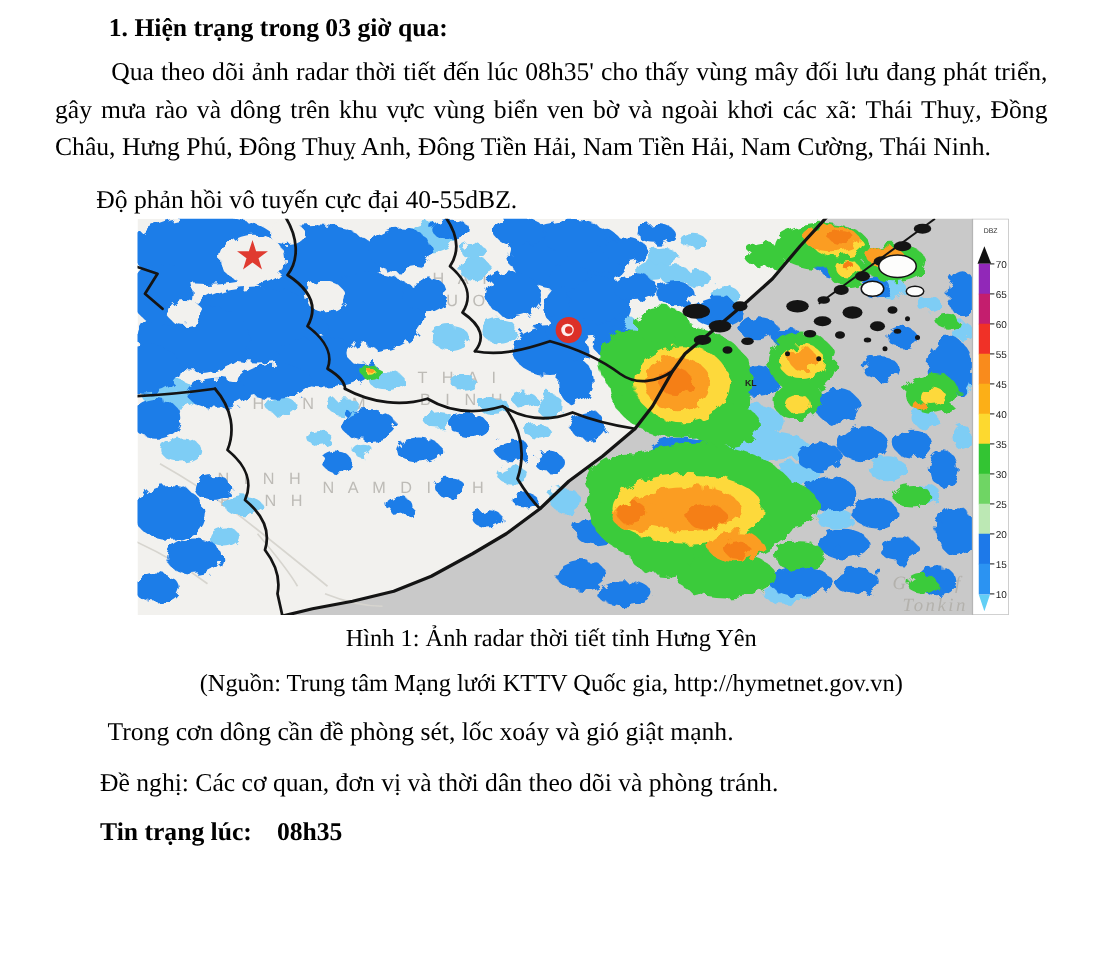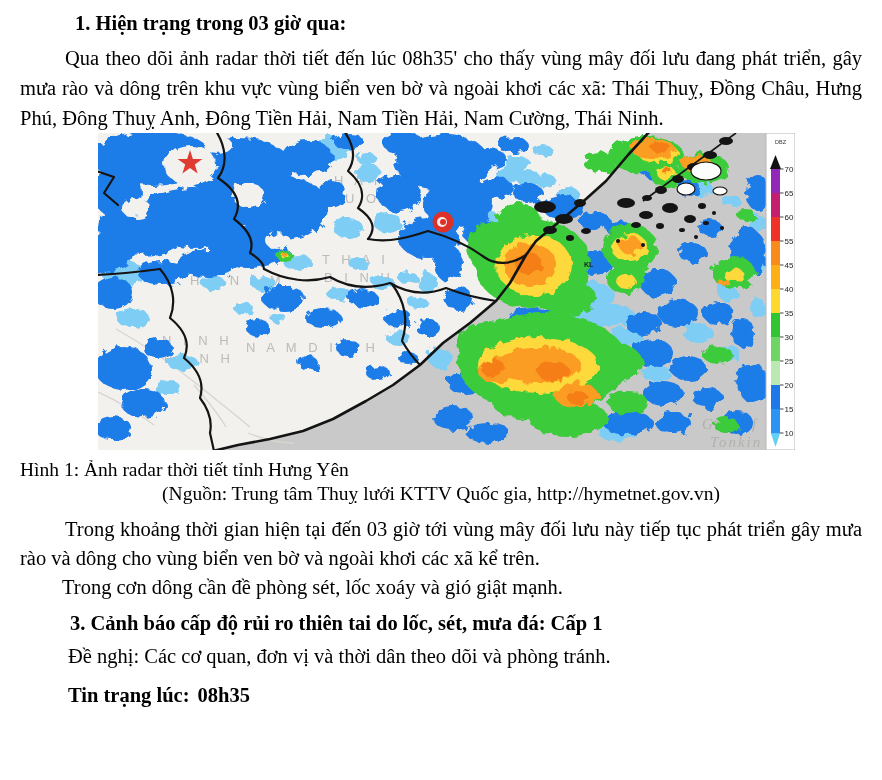--- a/index.html
+++ b/index.html
@@ -1,49 +1,50 @@
 <!DOCTYPE html>
 <html><head>
 <meta charset="utf-8">
 <style>
   html,body{margin:0;padding:0}
   body{width:882px;height:780px;background:#ffffff;color:#000;
        font-family:"Liberation Serif",serif;overflow:hidden}
-  .page{padding:0 20px}
-  p{margin:0}
+  .page{padding:0 32px}
+  p{margin:12px}
   .h{font-weight:bold;font-size:20.5px;line-height:27px}
   .h1{margin:10px 0 0 55px}
   .h2{margin:13px 0 0 55px}
   .h3{margin:8px 0 0 50px}
   .body{font-size:20.5px;line-height:30px}
   .p1{margin-top:6px;text-indent:45px;text-align:justify}
   .p2{margin:2px 0 0 45px}
   .p3{margin-top:9px;text-indent:45px;text-align:justify;line-height:29px}
   .p4{text-indent:42px;line-height:29px}
   .adv{margin:5px 0 0 48px;line-height:29px}
   .adv b{font-weight:normal}
   .iss{margin:11px 0 0 48px}
-  .iss .time{margin-left:8px}
-  .cap{margin-top:8px;font-size:19.5px;line-height:24px}
+  .iss .time{margin-left:20px}
+  .cap{margin-top:8px;text-align:center;font-size:19.5px;line-height:24px}
   .src{text-align:center;font-size:19.5px;line-height:24px}
   figure{margin:0 0 0 78px;padding:0;width:697px;height:317px}
   svg{display:block}
   .maplbl{font-family:"Liberation Sans",sans-serif;font-size:13px;fill:#bdbbb6;letter-spacing:4px}
   .gulf{font-family:"Liberation Serif",serif;font-style:italic;font-size:15px;fill:#b3b1ac;letter-spacing:2px}
   .stn{font-family:"Liberation Sans",sans-serif;font-size:7px;font-weight:bold;fill:#222}
   .lgt{font-family:"Liberation Sans",sans-serif;font-size:8px;fill:#222}
   .dbz{font-family:"Liberation Sans",sans-serif;font-size:5.5px;fill:#333;text-anchor:middle}
 </style>
 </head>
 <body>
 
 <div class="page">
 
   <p class="h h1">1. Hiện trạng trong 03 giờ qua:</p>
   <p class="body p1">Qua theo dõi ảnh radar thời tiết đến lúc 08h35' cho thấy vùng mây đối lưu đang phát triển, gây mưa rào và dông trên khu vực vùng biển ven bờ và ngoài khơi các xã: Thái Thuỵ, Đồng Châu, Hưng Phú, Đông Thuỵ Anh, Đông Tiền Hải, Nam Tiền Hải, Nam Cường, Thái Ninh.</p>
+  <p class="body p2">Độ phản hồi vô tuyến cực đại 40-55dBZ.</p>
 
   <figure>
     <svg width="697" height="317" viewBox="0 0 697 317">
       <defs>
         <filter id="rg" x="-25%" y="-25%" width="150%" height="150%">
           <feTurbulence type="fractalNoise" baseFrequency="0.12" numOctaves="2" seed="7" result="n"></feTurbulence>
           <feDisplacementMap in="SourceGraphic" in2="n" scale="10"></feDisplacementMap>
         </filter>
         <clipPath id="mclip">
             <rect x="0" y="0" width="668" height="317"></rect>
@@ -371,22 +372,20 @@
             <line x1="682" x2="685.5" y1="276" y2="276" stroke="#444" stroke-width="1"></line>
             <text x="686.5" y="279" class="lgt">15</text>
             <line x1="682" x2="685.5" y1="300" y2="300" stroke="#444" stroke-width="1"></line>
             <text x="686.5" y="303" class="lgt">10</text>
           </g>
       </g>
     </svg>
   </figure>
 
   <p class="cap">Hình 1: Ảnh radar thời tiết tỉnh Hưng Yên</p>
-  <p class="src">(Nguồn: Trung tâm Thuỵ lưới KTTV Quốc gia, http://hymetnet.gov.vn)</p>
-
-  <p class="body p3">Trong khoảng thời gian hiện tại đến 03 giờ tới vùng mây đối lưu này tiếp tục phát triển gây mưa rào và dông cho vùng biển ven bờ và ngoài khơi các xã kể trên.</p>
+  <p class="src">(Nguồn: Trung tâm Mạng lưới KTTV Quốc gia, http://hymetnet.gov.vn)</p>
+
   <p class="body p4">Trong cơn dông cần đề phòng sét, lốc xoáy và gió giật mạnh.</p>
 
-  <p class="h h3">3. Cảnh báo cấp độ rủi ro thiên tai do lốc, sét, mưa đá: Cấp 1</p>
   <p class="body adv"><b>Đề nghị:</b><span> Các cơ quan, đơn vị và thời dân theo dõi và phòng tránh.</span></p>
   <p class="h iss"><span>Tin trạng lúc:</span><span class="time">08h35</span></p>
 
 </div>
 
 </body></html>

